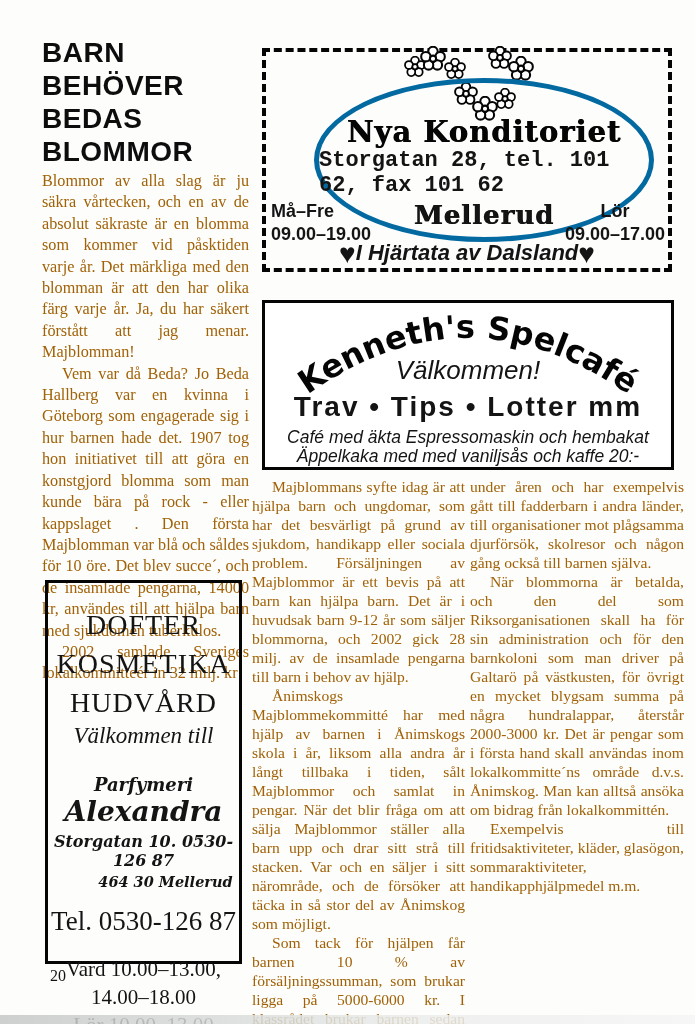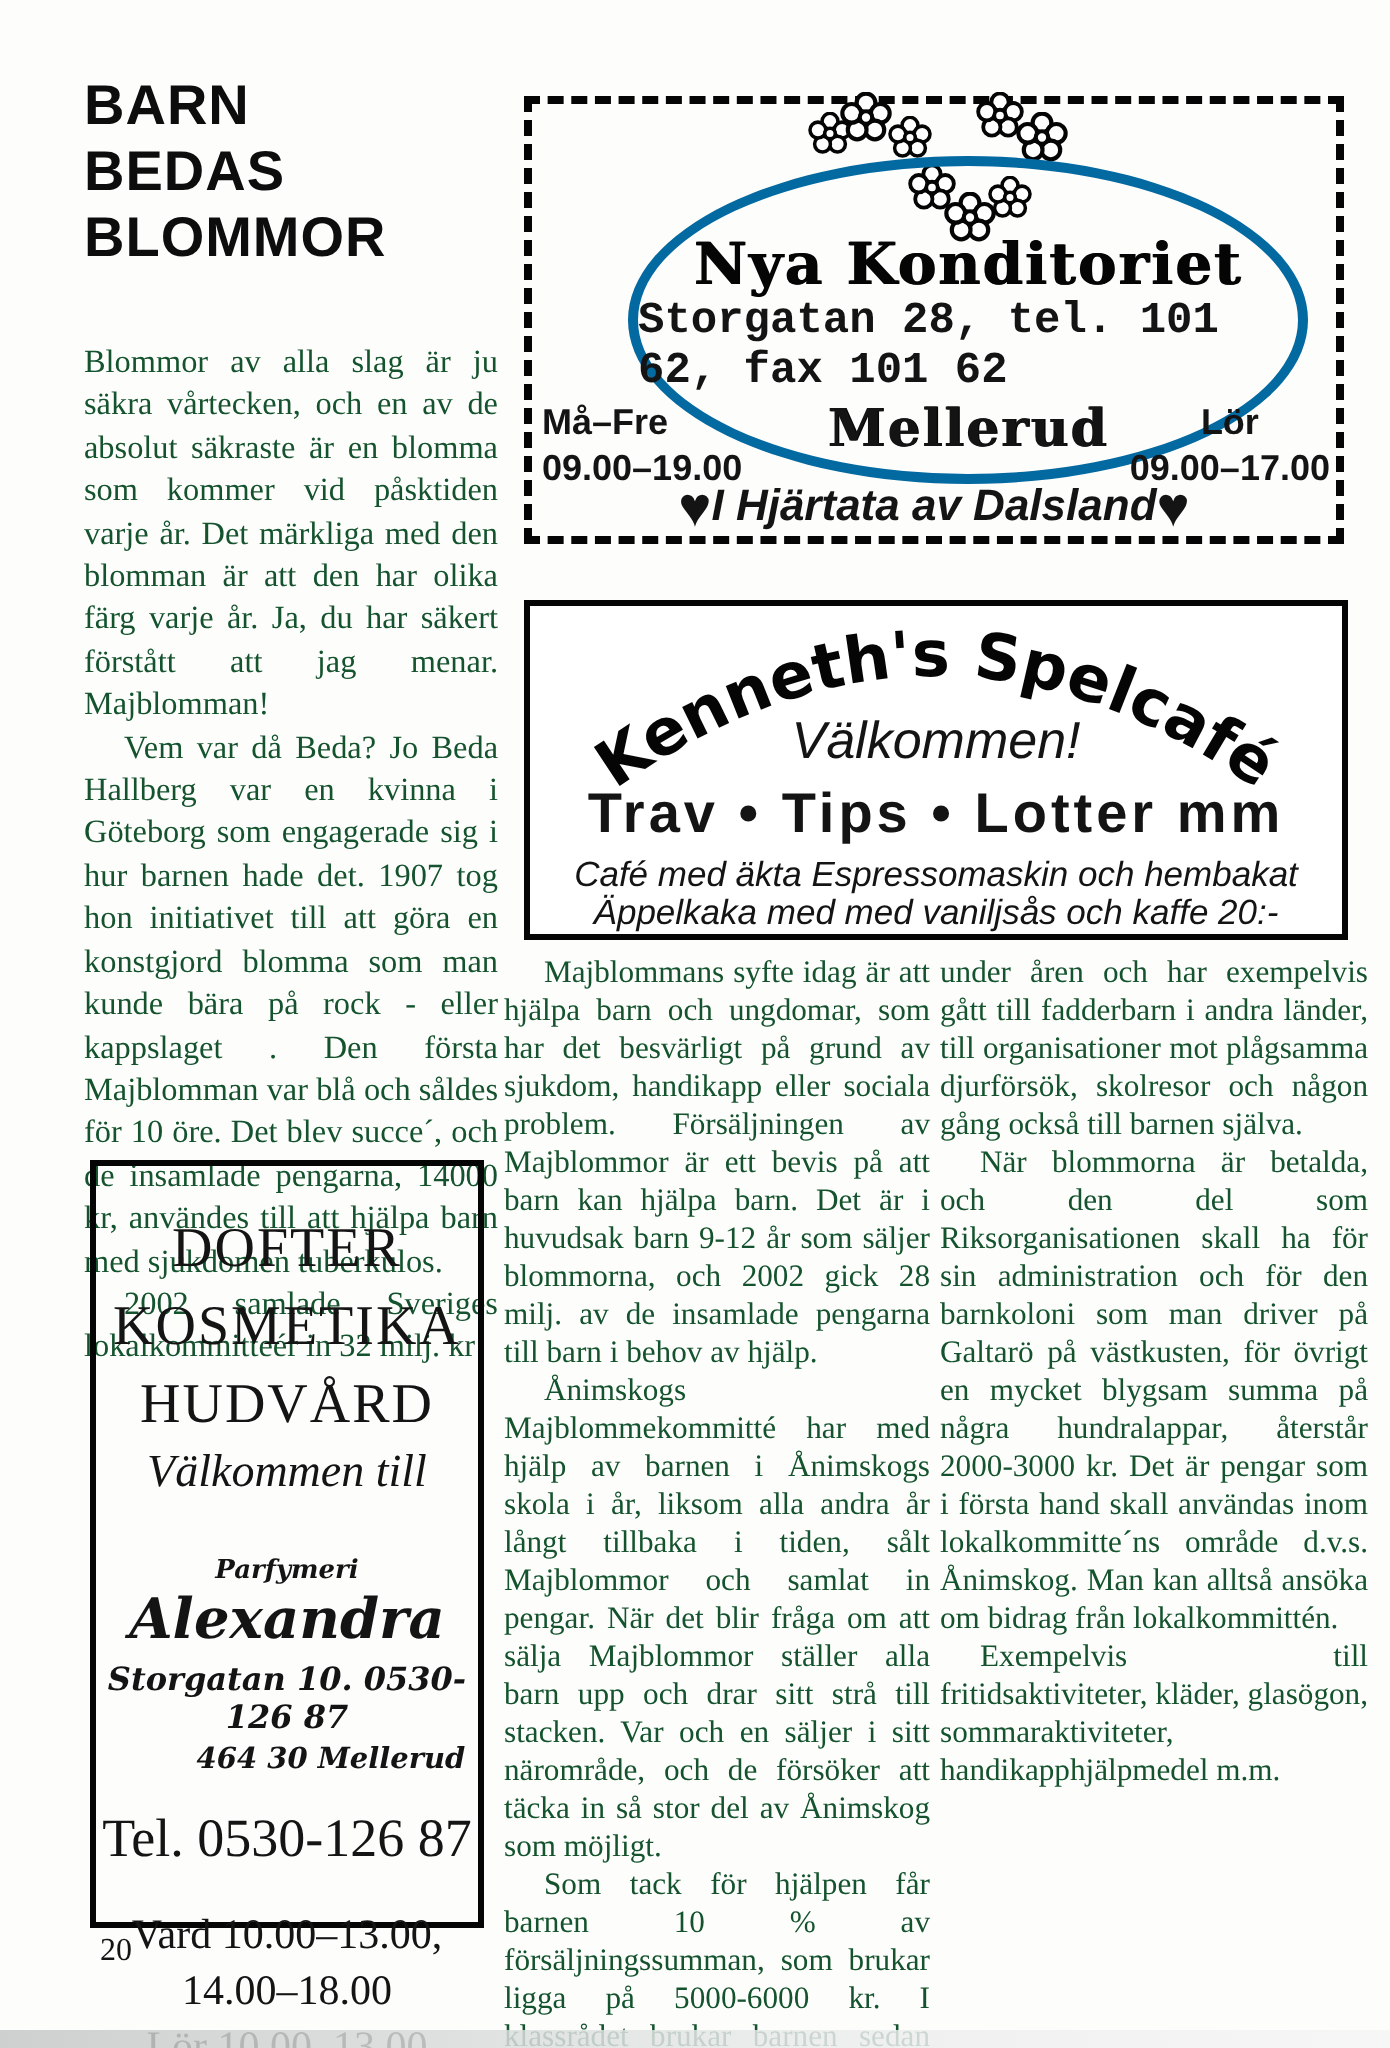--- a/index.html
+++ b/index.html
@@ -4,21 +4,21 @@
 <style>
   html,body{margin:0;padding:0;}
   body{width:695px;height:1024px;position:relative;background:#fdfdfc;overflow:hidden;
        font-family:"Liberation Serif",serif;color:#141414;}
   .abs{position:absolute;}
 
   
   .headline{left:42px;top:36px;width:210px;
     font-family:"Liberation Sans",sans-serif;font-weight:bold;
     font-size:28px;line-height:33px;letter-spacing:.5px;color:#0d0d0d;}
-  .col{font-size:16.2px;line-height:21.4px;text-align:justify;color:#14532d;}
+  .col{font-size:16.2px;line-height:21.4px;text-align:justify;color:#a16207;}
   .col p{margin:0;}
   .col p.ind{text-indent:20px;}
   .left-col{left:42px;top:171px;width:207px;}
   .mid-col{left:252px;top:477px;width:213px;font-size:15.6px;line-height:19px;}
   .right-col{left:470px;top:477px;width:214px;font-size:15.6px;line-height:19px;}
 
   
   .konditori{left:262px;top:48px;width:410px;height:224px;border:4px dashed #050505;box-sizing:border-box;}
   .kond-ellipse{position:absolute;left:48px;top:26px;width:340px;height:164px;
     border:5px solid #0369a1;border-radius:50%;box-sizing:border-box;
@@ -50,21 +50,21 @@
     font-family:"Liberation Sans",sans-serif;font-style:italic;font-size:17.5px;}
   .spel-addr{left:0;top:163px;width:100%;text-align:center;
     font-family:"Liberation Sans",sans-serif;font-size:15.5px;}
 
   
   .alexandra{left:45px;top:580px;width:197px;height:384px;border:3px solid #050505;
     box-sizing:border-box;text-align:center;}
   .alex-big{font-size:28px;line-height:39px;letter-spacing:1px;margin-top:22px;}
   .alex-welcome{font-style:italic;font-size:23px;line-height:28px;}
   .alex-brandline{margin-top:24px;font-family:"DejaVu Serif",serif;font-style:italic;font-weight:bold;}
-  .alex-brand-prefix{font-size:13px;}
+  .alex-brand-prefix{font-size:18px;}
   .alex-brand{font-size:28px;}
   .alex-street{font-family:"DejaVu Serif",serif;font-style:italic;font-weight:bold;font-size:16px;margin-top:4px;}
   .alex-postal{font-family:"DejaVu Serif",serif;font-style:italic;font-weight:bold;font-size:14.5px;margin-top:3px;padding-left:44px;}
   .alex-phone{font-size:27px;margin-top:16px;}
   .alex-hours{font-size:21px;line-height:28px;margin-top:18px;}
 
   .page-number{left:50px;top:967px;font-size:16px;}
   .scan-bar{left:0;bottom:0;width:100%;height:9px;
     background:linear-gradient(90deg,#c4c8c7 0%,#d9dddc 35%,#ebedec 60%,#f4f5f4 100%);opacity:.85;}
 </style>
@@ -81,20 +81,21 @@
         <circle cx="6.6" cy="14.6" r="3.6"></circle>
         <circle cx="4.5" cy="8.2" r="3.6"></circle>
         <circle cx="10" cy="9.8" r="2.4"></circle>
       </g>
     </symbol>
   </defs>
 </svg>
 
 <div class="abs headline">
   <div>BARN</div>
+  <div>BEHÖVER</div>
   <div>BEDAS</div>
   <div>BLOMMOR</div>
 </div>
 
 <div class="abs col left-col">
   <p>Blommor av alla slag är ju säkra vårtecken, och en av de absolut säkraste är en blomma som kommer vid påsktiden varje år. Det märkliga med den blomman är att den har olika färg varje år. Ja, du har säkert förstått att jag menar. Majblomman!</p>
   <p class="ind">Vem var då Beda? Jo Beda Hallberg var en kvinna i Göteborg som engagerade sig i hur barnen hade det. 1907 tog hon initiativet till att göra en konstgjord blomma som man kunde bära på rock - eller kappslaget . Den första Majblomman var blå och såldes för 10 öre. Det blev succe´, och de insamlade pengarna, 14000 kr, användes till att hjälpa barn med sjukdomen tuberkulos.</p>
   <p class="ind">2002 samlade Sveriges lokalkommitteér in 32 milj. kr!</p>
 </div>
 

